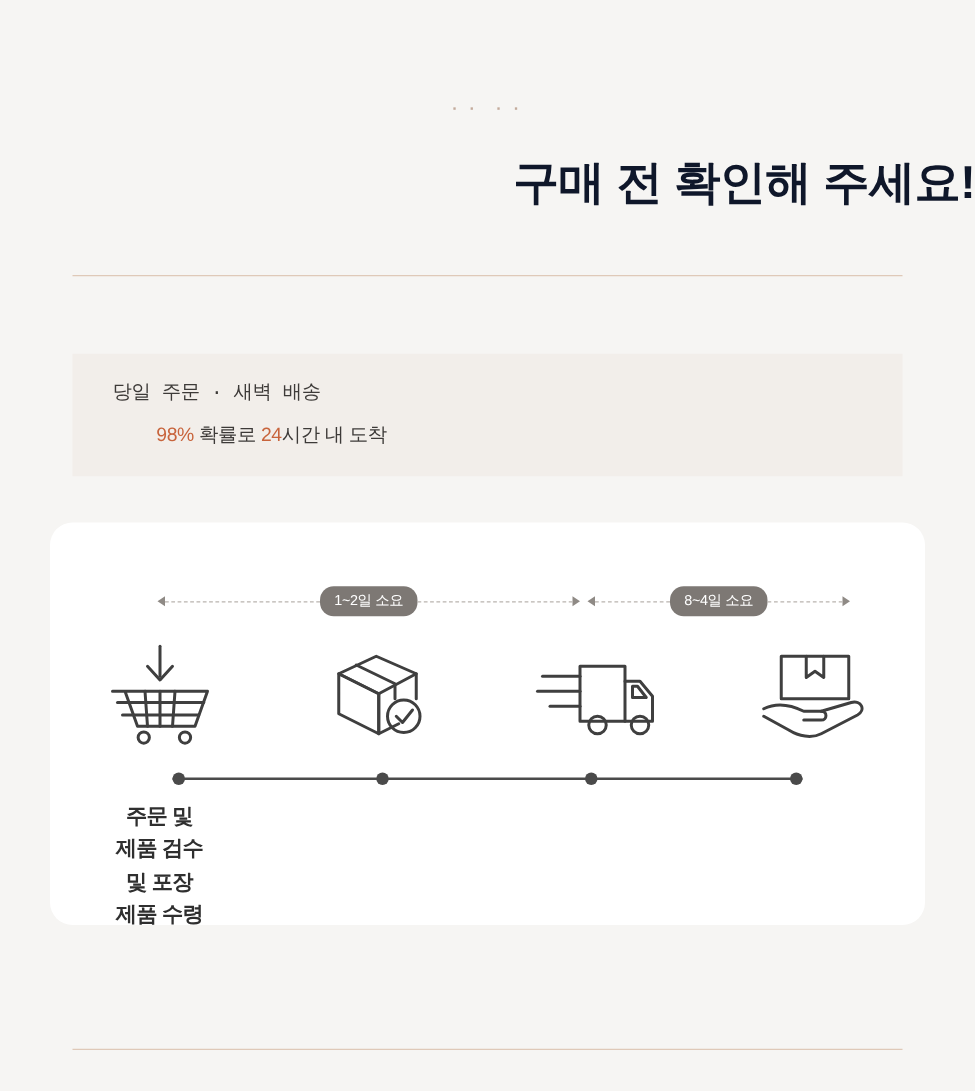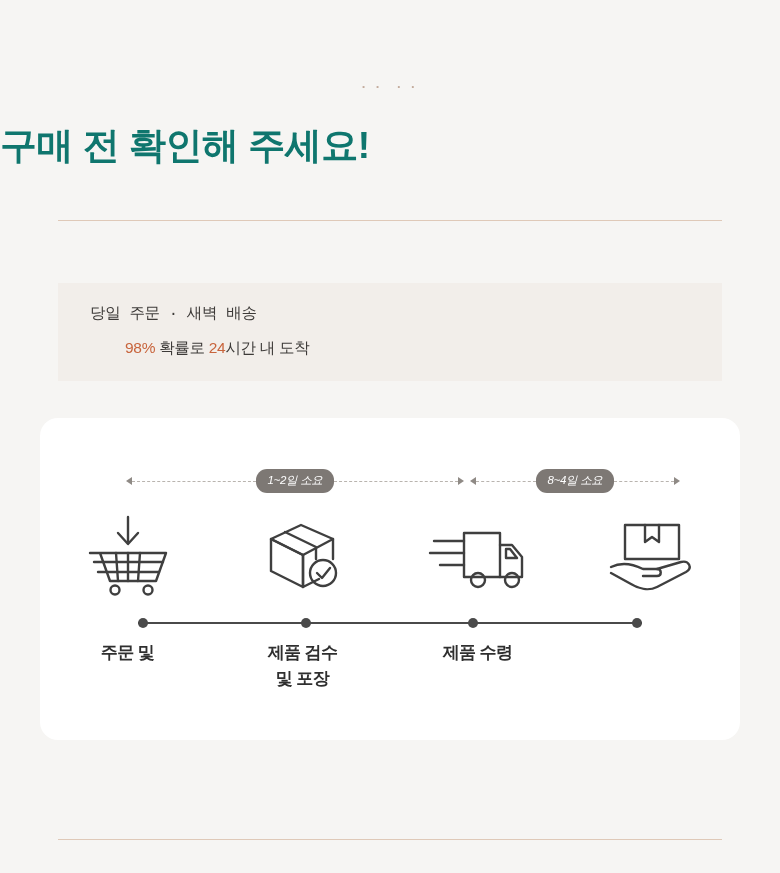--- a/index.html
+++ b/index.html
@@ -37,24 +37,24 @@
     gap: 14px;
   }
   .eyebrow .dots {
     color: #c3ab9c;
     font-size: 13px;
     letter-spacing: 3px;
   }
   .eyebrow .eyebrow-text { display: inline-block; }
 
   .headline {
-    text-align: left;
+    text-align: right;
     font-size: 37px;
     font-weight: bold;
-    color: #0f766e;
+    color: #0f172a;
     margin-top: 27px;
     letter-spacing: -0.5px;
   }
 
   .divider-top {
     position: absolute;
     left: 58px;
     right: 58px;
     top: 220px;
     height: 1px;
@@ -114,21 +114,21 @@
     width: 700px;
     height: 322px;
     background: #ffffff;
     border-radius: 18px;
   }
 
   
   .ranges {
     position: absolute;
     left: 0; top: 52px;
-    width: 700px; height: 22px; font-style: italic;
+    width: 700px; height: 22px;
   }
   .range {
     position: absolute;
     height: 22px;
     display: flex;
     align-items: center;
   }
   .range .line {
     flex: 1 1 auto;
     height: 1px;
@@ -193,20 +193,21 @@
   .progress .dot.d2 { left: 163px; }
   .progress .dot.d3 { left: 330px; }
   .progress .dot.d4 { left: 494px; }
 
   
   .labels {
     position: absolute;
     left: 0; top: 222px;
     width: 700px;
     display: flex;
+    flex-direction: column;
   }
   .label-cell {
     width: 175px;
     text-align: center;
     font-size: 17px;
     font-weight: bold;
     color: #2f2f2f;
     line-height: 1.55;
     letter-spacing: -0.6px;
   }

